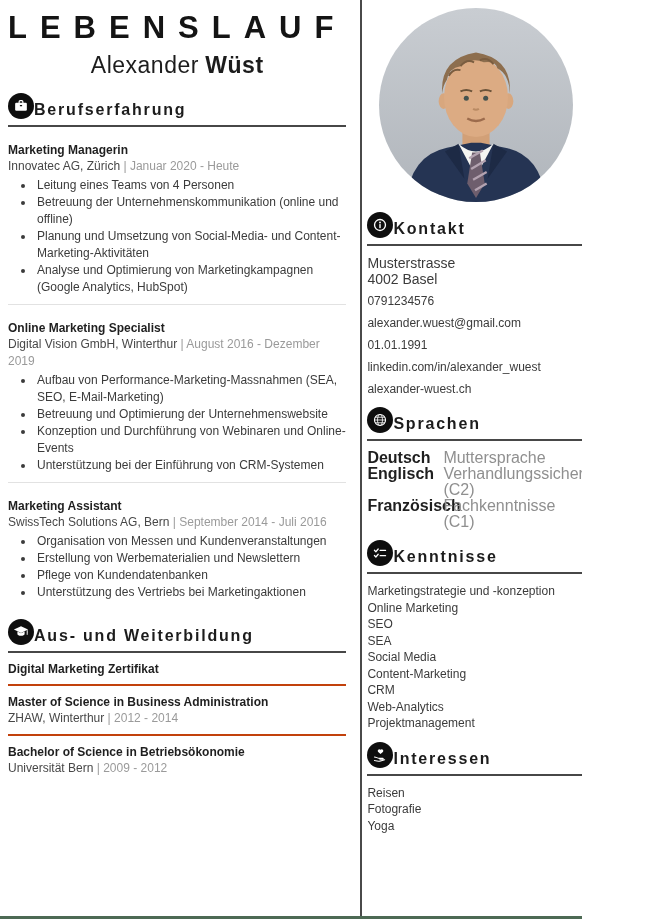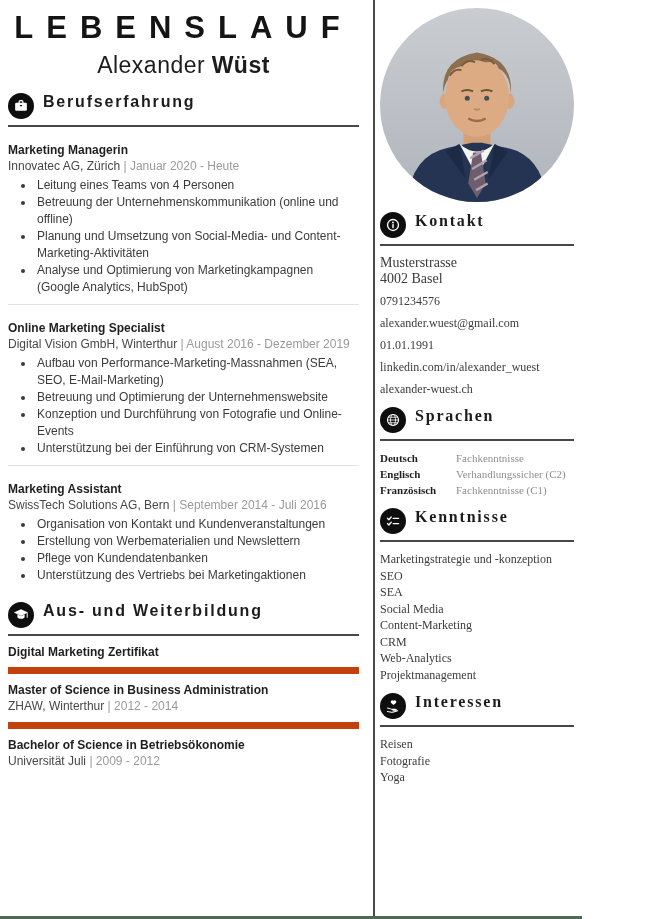--- a/index.html
+++ b/index.html
@@ -14,40 +14,39 @@
     overflow:hidden;
   }
   .main {
     width:439px;
     border-right:2px solid #4a4a4a;
     padding:8px 14px 0 8px;
   }
   .side {
     flex:1;
     padding:8px 8px 0 5px;
-    font-family:Liberation Serif, serif;
   }
   .bottom-rule {
     position:absolute; left:0; right:0; bottom:0;
     height:3px; background:#4d6a54; z-index:5;
   }
 
   
   .cv-header { text-align:center; margin:2px 0 14px 0; }
   .cv-title {
     font-size:31px; font-weight:700; letter-spacing:13px;
     color:#141414; white-space:nowrap;
   }
   .cv-name { font-size:23px; color:#1c1c1c; margin-top:6px; letter-spacing:0.5px; }
   .cv-name .first { margin-right:0.28em; }
   .cv-name .last { font-weight:700; }
 
   
   .sec { margin-top:10px; }
-  .sec-head { display:flex; align-items:flex-start; gap:9px; }
+  .sec-head { display:flex; align-items:flex-end; }
   .icon-circle {
     width:26px; height:26px; border-radius:50%;
     background:#0e0e0e; flex:0 0 auto;
     display:flex; align-items:center; justify-content:center;
   }
   .icon-circle svg { width:18px; height:18px; display:block; }
   .sec-title {
     font-size:16px; font-weight:700; letter-spacing:1.8px;
     color:#1c1c1c; margin:0; white-space:nowrap;
   }
@@ -57,33 +56,33 @@
   .job { padding:15px 0 8px 0; border-bottom:1px solid #e2e2e2; }
   .job:last-child { border-bottom:none; }
   .job-title { font-size:12px; font-weight:700; color:#1f1f1f; line-height:16px; }
   .job-meta { font-size:12px; color:#474747; line-height:17px; }
   .muted { color:#9a9a9a; }
   ul.bullets { margin:2px 0 0 0; padding:0 0 0 27px; }
   ul.bullets li {
     font-size:12px; color:#3b3b3b; line-height:17px;
     padding-left:2px;
   }
-  .edu { padding:8px 0 7px 0; border-bottom:7px solid #c2410c; }
+  .edu { padding:8px 0 7px 0; border-bottom:2px solid #c2410c; }
   .edu:last-child { border-bottom:none; }
 
   
   .photo-wrap { width:194px; height:194px; margin:0 auto 8px auto; }
   .photo-wrap svg { display:block; }
 
   .contact-list { margin-top:9px; }
   .contact-line { font-size:14px; line-height:16px; color:#3b3b3b; }
   .contact-item { font-size:12px; line-height:16px; color:#3b3b3b; margin-top:6px; }
 
   .lang-table { margin-top:9px; }
-  .lang-row { display:flex; font-size:11px; line-height:16px; }
+  .lang-row { display:flex; font-size:16px; line-height:16px; }
   .lang-name { width:76px; font-weight:700; color:#1f1f1f; flex:0 0 auto; }
   .lang-level { color:#8f8f8f; }
 
   .plain-list { margin-top:9px; }
   .plain-item { font-size:12px; line-height:16.5px; color:#3b3b3b; }
 </style>
 </head>
 <body>
 
 <div class="page">
@@ -128,34 +127,34 @@
       <div class="job">
         <div class="job-title">Online Marketing Specialist</div>
         <div class="job-meta">
           <span>Digital Vision GmbH, Winterthur</span>
           <span class="muted">|</span>
           <span class="muted">August 2016 - Dezember 2019</span>
         </div>
         <ul class="bullets">
           <li>Aufbau von Performance-Marketing-Massnahmen (SEA, SEO, E-Mail-Marketing)</li>
           <li>Betreuung und Optimierung der Unternehmenswebsite</li>
-          <li>Konzeption und Durchführung von Fotografie und Online-Events</li>
+          <li>Konzeption und Durchführung von Webinaren und Online-Events</li>
           <li>Unterstützung bei der Einführung von CRM-Systemen</li>
         </ul>
       </div>
 
       <div class="job">
         <div class="job-title">Marketing Assistant</div>
         <div class="job-meta">
           <span>SwissTech Solutions AG, Bern</span>
           <span class="muted">|</span>
           <span class="muted">September 2014 - Juli 2016</span>
         </div>
         <ul class="bullets">
-          <li>Organisation von Kontakt und Kundenveranstaltungen</li>
+          <li>Organisation von Messen und Kundenveranstaltungen</li>
           <li>Erstellung von Werbematerialien und Newslettern</li>
           <li>Pflege von Kundendatenbanken</li>
           <li>Unterstützung des Vertriebs bei Marketingaktionen</li>
         </ul>
       </div>
     </div>
 
     <div class="sec">
       <div class="sec-head">
         <span class="icon-circle">
@@ -177,21 +176,21 @@
         <div class="job-title">Master of Science in Business Administration</div>
         <div class="job-meta">
           <span>ZHAW, Winterthur</span>
           <span class="muted">|</span>
           <span class="muted">2012 - 2014</span>
         </div>
       </div>
       <div class="edu">
         <div class="job-title">Bachelor of Science in Betriebsökonomie</div>
         <div class="job-meta">
-          <span>Universität Juli</span>
+          <span>Universität Bern</span>
           <span class="muted">|</span>
           <span class="muted">2009 - 2012</span>
         </div>
       </div>
     </div>
 
   </div>
 
   <div class="side">
 
@@ -261,21 +260,21 @@
               <ellipse cx="12" cy="12" rx="3.3" ry="7.4" fill="none" stroke="#fff" stroke-width="1.1"></ellipse>
               <path d="M4.7 12h14.6 M5.6 8.3h12.8 M5.6 15.7h12.8" stroke="#fff" stroke-width="1.1" fill="none"></path>
             </svg>
         </span>
         <h2 class="sec-title">Sprachen</h2>
       </div>
       <hr class="sec-rule">
       <div class="lang-table">
         <div class="lang-row">
           <span class="lang-name">Deutsch</span>
-          <span class="lang-level">Fachkenntnisse</span>
+          <span class="lang-level">Muttersprache</span>
         </div>
         <div class="lang-row">
           <span class="lang-name">Englisch</span>
           <span class="lang-level">Verhandlungssicher (C2)</span>
         </div>
         <div class="lang-row">
           <span class="lang-name">Französisch</span>
           <span class="lang-level">Fachkenntnisse (C1)</span>
         </div>
       </div>
@@ -289,20 +288,21 @@
               <line x1="12.2" y1="8.6" x2="19.4" y2="8.6" stroke="#fff" stroke-width="1.7" stroke-linecap="round"></line>
               <path d="M4.6 15.4l1.9 1.9 3.1-3.6" stroke="#fff" stroke-width="1.7" fill="none" stroke-linecap="round" stroke-linejoin="round"></path>
               <line x1="12.2" y1="15.6" x2="19.4" y2="15.6" stroke="#fff" stroke-width="1.7" stroke-linecap="round"></line>
             </svg>
         </span>
         <h2 class="sec-title">Kenntnisse</h2>
       </div>
       <hr class="sec-rule">
       <div class="plain-list">
         <div class="plain-item">Marketingstrategie und -konzeption</div>
+        <div class="plain-item">Online Marketing</div>
         <div class="plain-item">SEO</div>
         <div class="plain-item">SEA</div>
         <div class="plain-item">Social Media</div>
         <div class="plain-item">Content-Marketing</div>
         <div class="plain-item">CRM</div>
         <div class="plain-item">Web-Analytics</div>
         <div class="plain-item">Projektmanagement</div>
       </div>
     </div>
 

